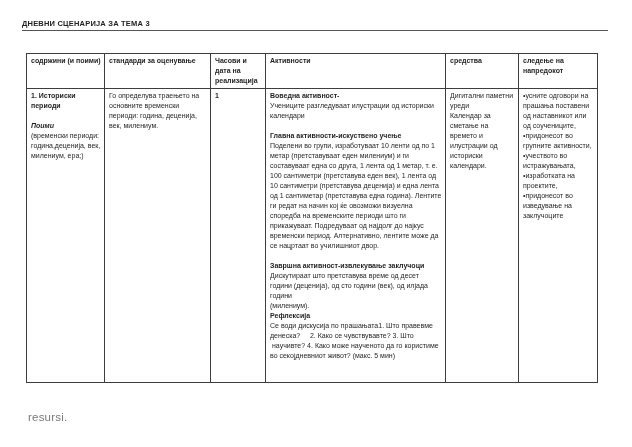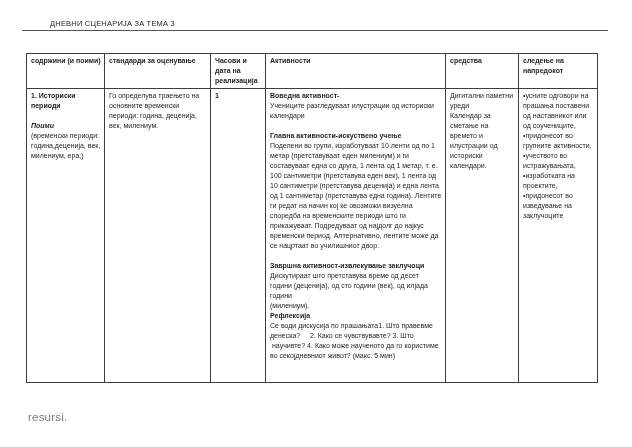--- a/index.html
+++ b/index.html
@@ -16,24 +16,23 @@
   .page {
     position: relative;
     width: 632px;
     height: 447px;
   }
   .doc-title {
     position: absolute;
     left: 22px;
     top: 19px;
     font-size: 7.5px;
-    font-weight: 400;
+    font-weight: 700;
     letter-spacing: 0.2px;
     color: #222;
-    margin-left: 28px;
   }
   .title-rule {
     position: absolute;
     left: 22px;
     top: 30px;
     width: 586px;
     height: 0;
     border-top: 1.2px solid #555;
   }
   table.plan {

